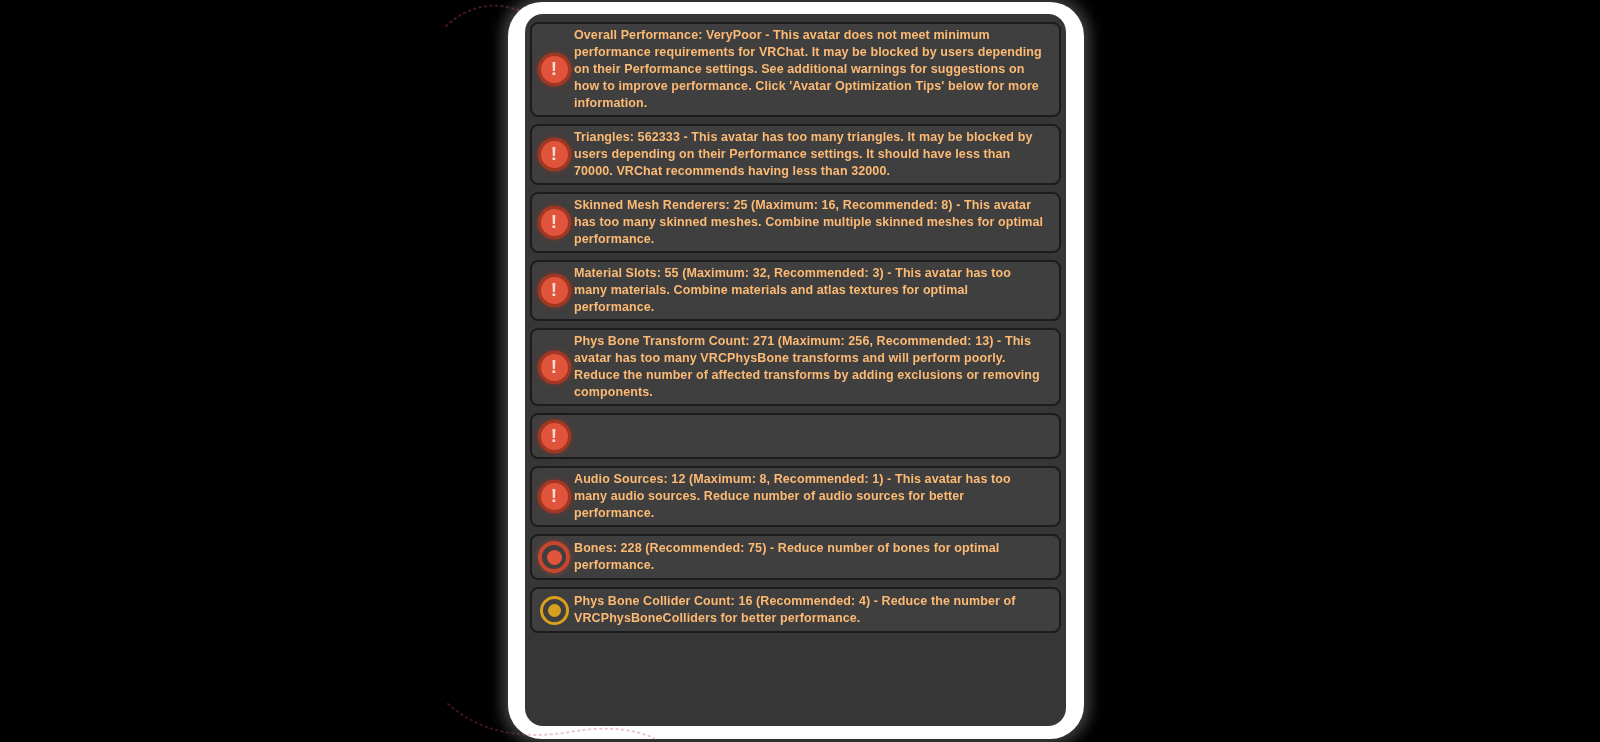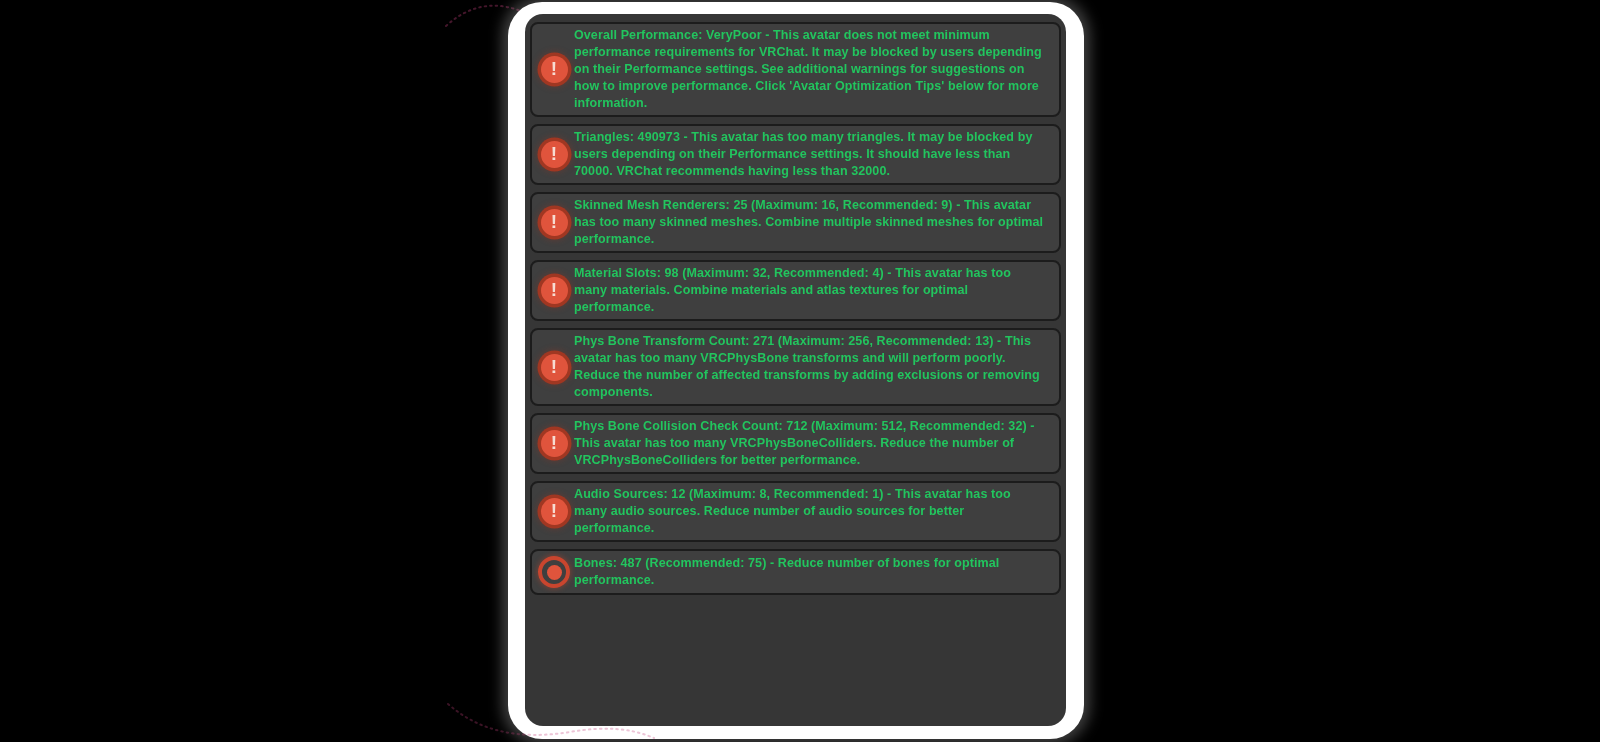--- a/index.html
+++ b/index.html
@@ -75,21 +75,21 @@
     content:"";width:15px;height:15px;border-radius:50%;background:#e0543c;
   }
   .sev-yellow-circle-icon .icon-circle{
     width:23px;height:23px;
     border:3.5px solid #d7a11e;
   }
   .sev-yellow-circle-icon .icon-circle::after{
     content:"";width:13px;height:13px;border-radius:50%;background:#d7a11e;
   }
   .row-text{
-    color:#22c55e;
+    color:#fdba74;
     font-size:12.5px;
     font-weight:bold;
     line-height:17px;
     letter-spacing:0.1px;
     padding-right:2px;
   }
   .scribble{position:absolute;pointer-events:none;}
 </style>
 </head>
 <body>
@@ -111,78 +111,85 @@
     </span>
     <div class="row-text">Overall Performance: VeryPoor - This avatar does not meet minimum performance requirements for VRChat. It may be blocked by users depending on their Performance settings. See additional warnings for suggestions on how to improve performance. Click 'Avatar Optimization Tips' below for more information.</div>
   </div>
 
   <div class="row sev-error-icon">
     <span class="row-icon">
       <span class="icon-circle">
         <span class="glyph">!</span>
       </span>
     </span>
-    <div class="row-text">Triangles: 490973 - This avatar has too many triangles. It may be blocked by users depending on their Performance settings. It should have less than 70000. VRChat recommends having less than 32000.</div>
+    <div class="row-text">Triangles: 562333 - This avatar has too many triangles. It may be blocked by users depending on their Performance settings. It should have less than 70000. VRChat recommends having less than 32000.</div>
   </div>
 
   <div class="row sev-error-icon">
     <span class="row-icon">
       <span class="icon-circle">
         <span class="glyph">!</span>
       </span>
     </span>
-    <div class="row-text">Skinned Mesh Renderers: 25 (Maximum: 16, Recommended: 9) - This avatar has too many skinned meshes. Combine multiple skinned meshes for optimal performance.</div>
+    <div class="row-text">Skinned Mesh Renderers: 25 (Maximum: 16, Recommended: 8) - This avatar has too many skinned meshes. Combine multiple skinned meshes for optimal performance.</div>
   </div>
 
   <div class="row sev-error-icon">
     <span class="row-icon">
       <span class="icon-circle">
         <span class="glyph">!</span>
       </span>
     </span>
-    <div class="row-text">Material Slots: 98 (Maximum: 32, Recommended: 4) - This avatar has too many materials. Combine materials and atlas textures for optimal performance.</div>
+    <div class="row-text">Material Slots: 55 (Maximum: 32, Recommended: 3) - This avatar has too many materials. Combine materials and atlas textures for optimal performance.</div>
   </div>
 
   <div class="row sev-error-icon">
     <span class="row-icon">
       <span class="icon-circle">
         <span class="glyph">!</span>
       </span>
     </span>
     <div class="row-text">Phys Bone Transform Count: 271 (Maximum: 256, Recommended: 13) - This avatar has too many VRCPhysBone transforms and will perform poorly. Reduce the number of affected transforms by adding exclusions or removing components.</div>
   </div>
 
   <div class="row sev-error-icon">
     <span class="row-icon">
       <span class="icon-circle">
         <span class="glyph">!</span>
       </span>
     </span>
-    <div class="row-text">Phys Bone Collision Check Count: 712 (Maximum: 512, Recommended: 32) - This avatar has too many VRCPhysBoneColliders. Reduce the number of VRCPhysBoneColliders for better performance.</div>
   </div>
 
   <div class="row sev-error-icon">
     <span class="row-icon">
       <span class="icon-circle">
         <span class="glyph">!</span>
       </span>
     </span>
     <div class="row-text">Audio Sources: 12 (Maximum: 8, Recommended: 1) - This avatar has too many audio sources. Reduce number of audio sources for better performance.</div>
   </div>
 
   <div class="row sev-red-circle-icon">
     <span class="row-icon">
       <span class="icon-circle">
         <span class="glyph"></span>
       </span>
     </span>
-    <div class="row-text">Bones: 487 (Recommended: 75) - Reduce number of bones for optimal performance.</div>
+    <div class="row-text">Bones: 228 (Recommended: 75) - Reduce number of bones for optimal performance.</div>
   </div>
 
 
+  <div class="row sev-yellow-circle-icon">
+    <span class="row-icon">
+      <span class="icon-circle">
+        <span class="glyph"></span>
+      </span>
+    </span>
+    <div class="row-text">Phys Bone Collider Count: 16 (Recommended: 4) - Reduce the number of VRCPhysBoneColliders for better performance.</div>
+  </div>
 </div>
   </div>
 
   <svg class="scribble" style="left:440px;top:688px;" width="220" height="54" viewBox="0 0 220 54">
     <path d="M8 16 C 40 44, 80 52, 130 44 C 165 38, 190 40, 214 50" fill="none" stroke="#c2407a" stroke-opacity="0.3" stroke-width="2" stroke-dasharray="1.5 4" stroke-linecap="round"></path>
   </svg>
 
 </div>
 
 </body></html>

